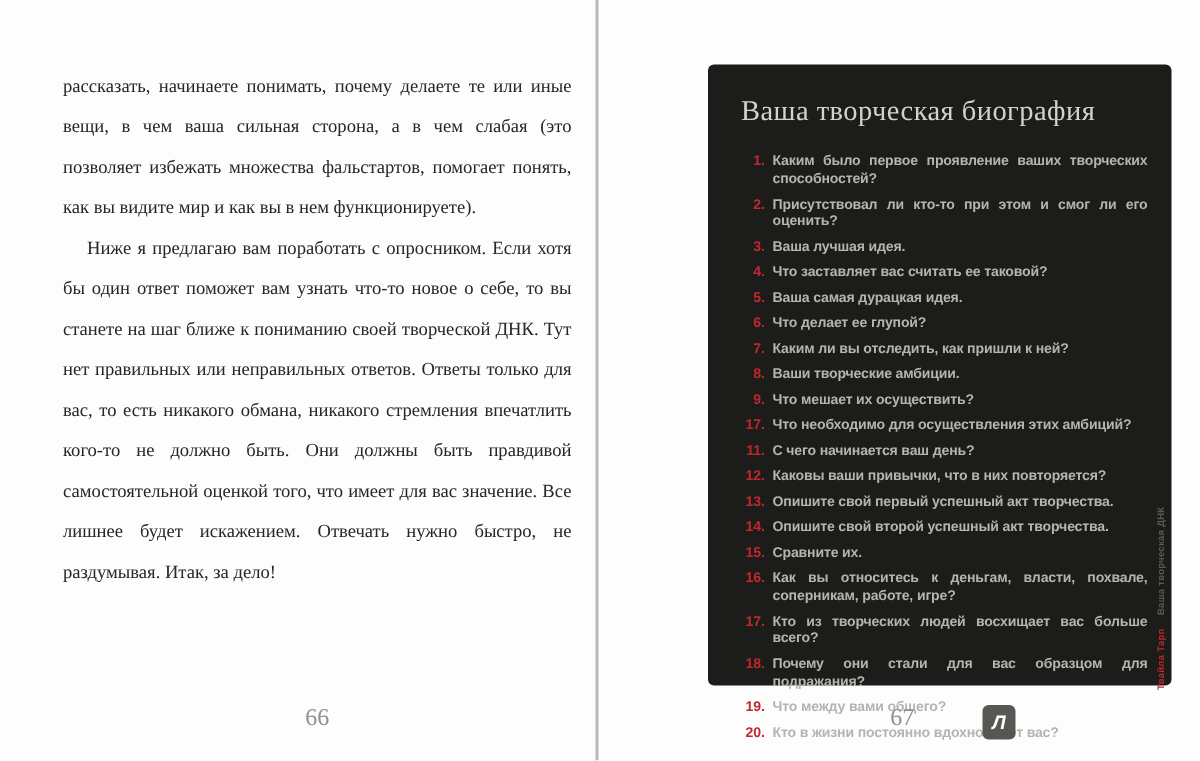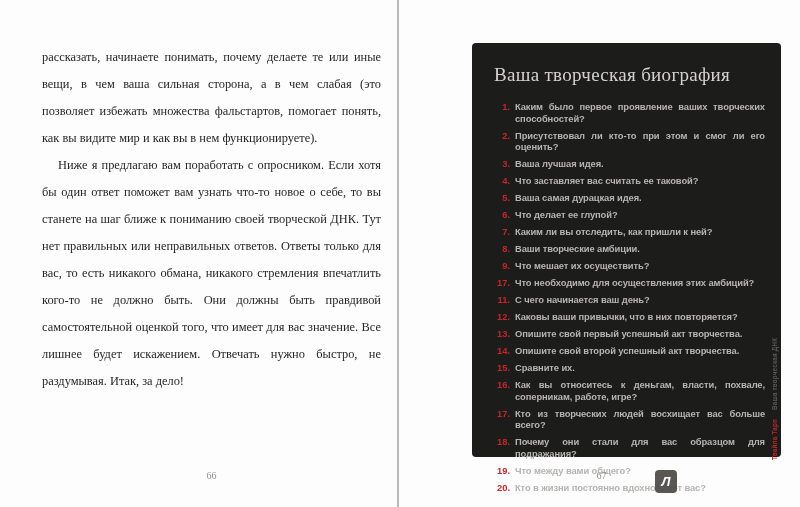--- a/index.html
+++ b/index.html
@@ -15,21 +15,21 @@
   .book-text{
     position:absolute;left:42px;top:44px;width:339px;
     font-family:"Liberation Serif","DejaVu Serif",serif;
     font-size:12.4px;line-height:27px;color:var(--page-text);
     text-align:justify;
   }
   .book-text p{margin:0;}
   .book-text p.indent{text-indent:16px;}
 
   .pagenum{
-    position:absolute;top:470px;font-size:10px;color:var(--muted);
+    position:absolute;top:470px;font-size:16px;color:var(--muted);
     font-family:"Liberation Serif","DejaVu Serif",serif;text-align:center;
   }
   .pagenum-left{left:42px;width:339px;}
   .pagenum-right{left:447px;width:309px;}
 
   
   .divider{position:absolute;left:397px;top:0;width:2px;height:507px;background:var(--divider);}
 
   
   .panel{

